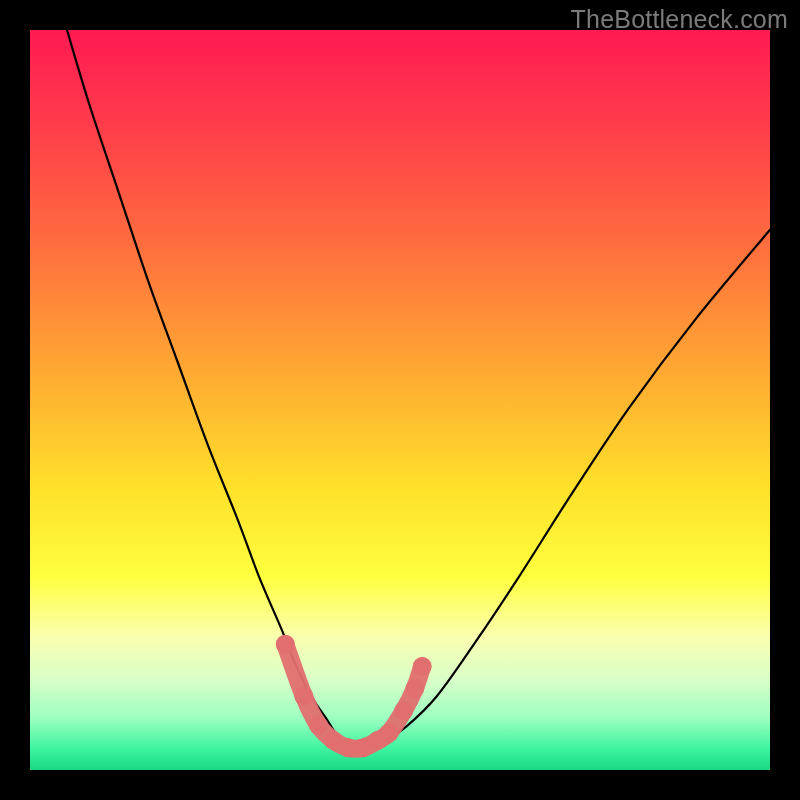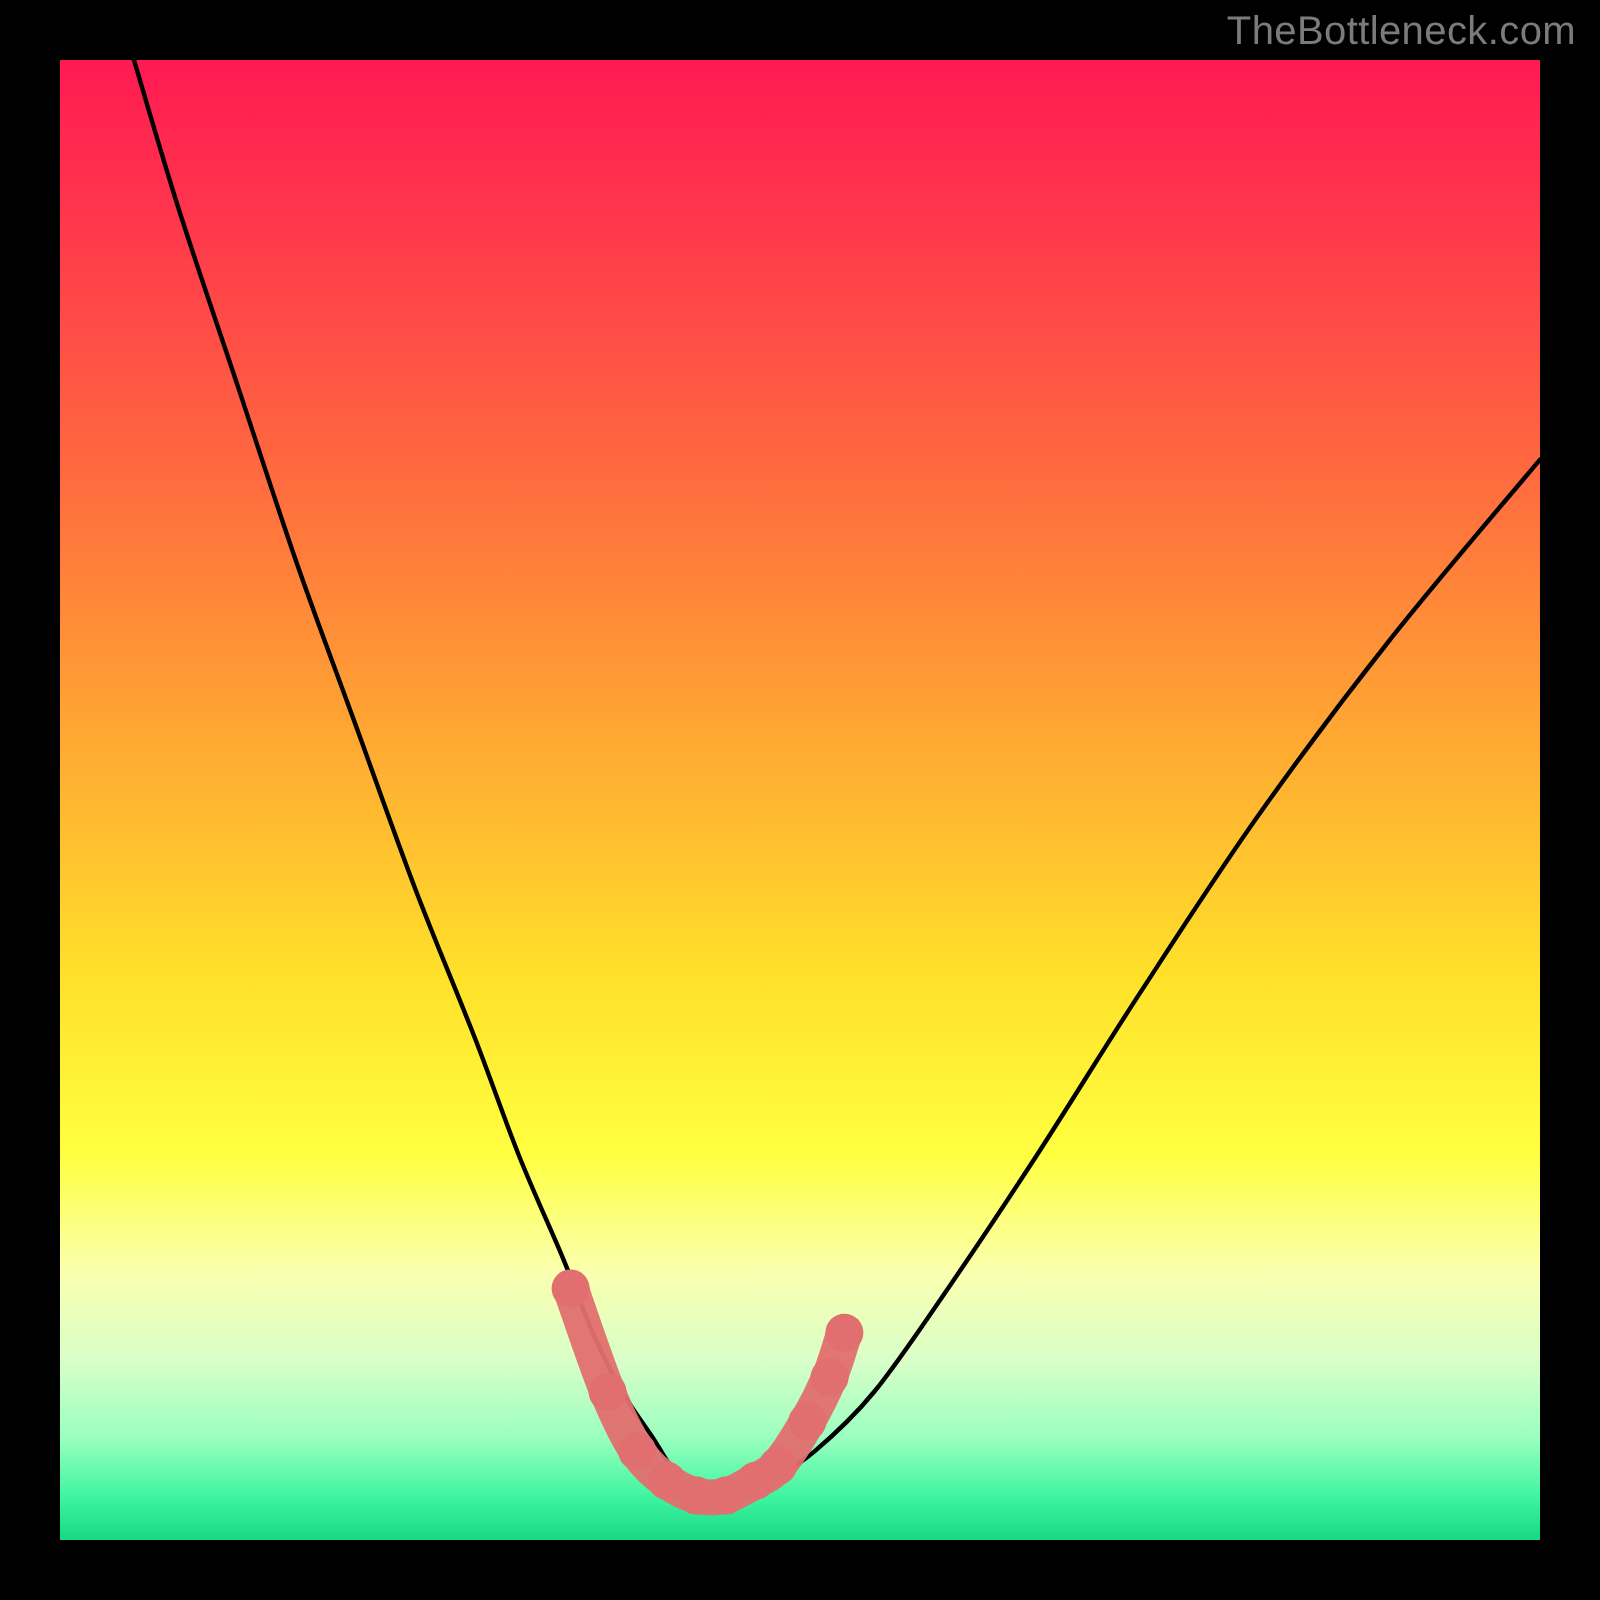--- a/index.html
+++ b/index.html
@@ -29,21 +29,21 @@
   }
   .gradient {
     position: absolute;
     inset: 0;
   }
   .watermark {
     position: absolute;
     top: 5px;
     right: 12px;
     color: #7b7b7b;
-    font-size: 20px;
+    font-size: 25px;
     font-weight: 400;
     letter-spacing: 0.2px;
   }
   svg.curve {
     position: absolute;
     inset: 0;
     width: 100%;
     height: 100%;
     overflow: visible;
   }

